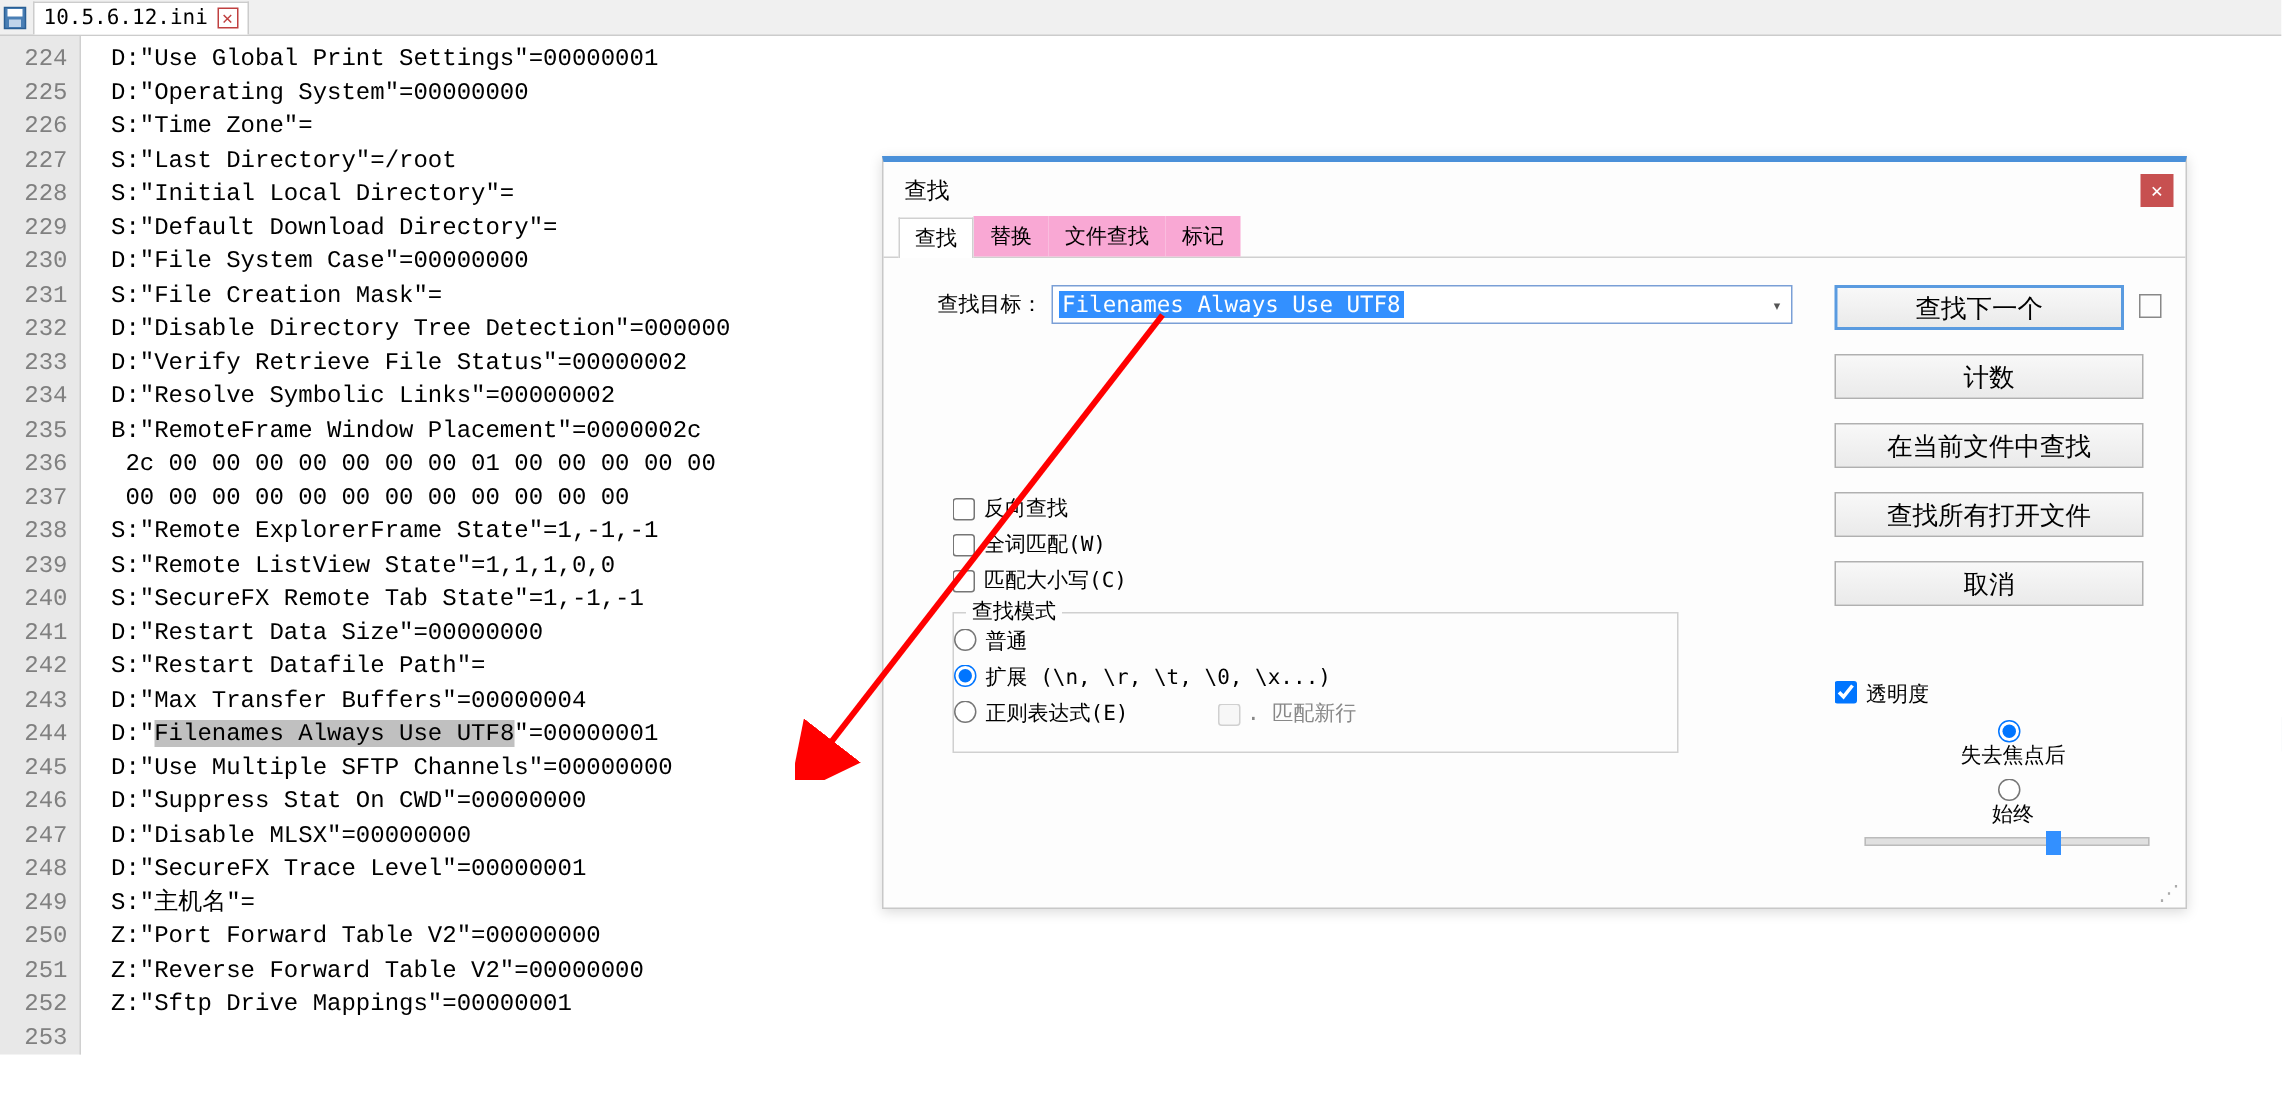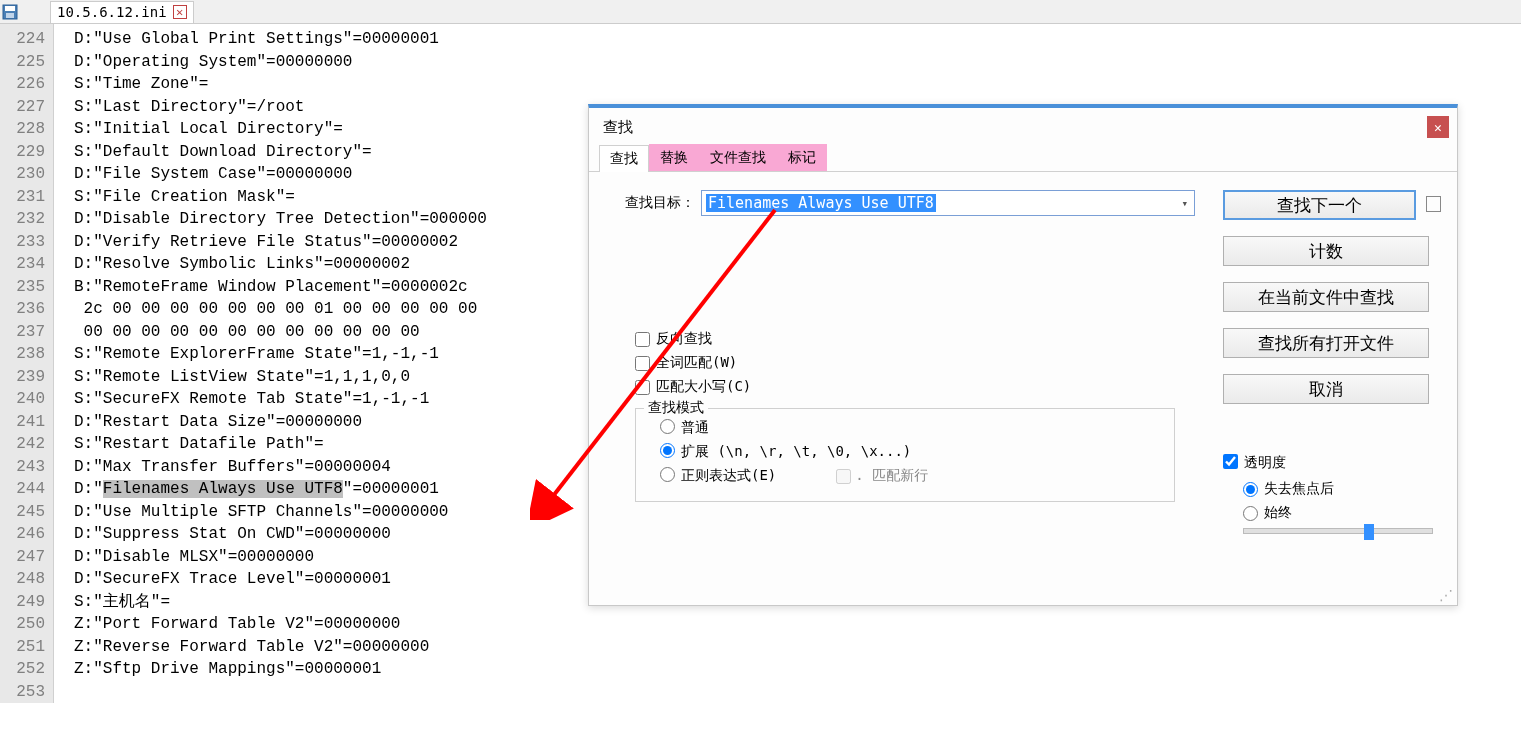--- a/index.html
+++ b/index.html
@@ -12,21 +12,20 @@
   overflow: hidden;
   position: relative;
 }
 .tab-bar {
   height: 24px;
   background: #f0f0f0;
   border-bottom: 1px solid #ccc;
   display: flex;
   align-items: center;
   padding-left: 2px;
-  gap: 28px;
 }
 .save-icon {
   width: 16px; height: 16px;
   margin-right: 4px;
   display: inline-flex;
   align-items: center;
   justify-content: center;
 }
 .file-tab {
   background: #fff;
@@ -174,23 +173,23 @@
 .check-row {
   display: flex;
   align-items: center;
   margin-bottom: 6px;
   font-size: 14px;
 }
 .check-row input { margin-right: 6px; width: 15px; height: 15px; }
 .group {
   border: 1px solid #d0d0d0;
   margin: 12px 10px 0 30px;
-  padding: 10px 12px 10px 24px;
-  position: relative;
-  width: 540px;
+  padding: 10px 12px 10px 0;
+  position: relative;
+  width: 484px;
 }
 .group-title {
   position: absolute;
   top: -10px;
   left: 8px;
   background: #fdfdfd;
   padding: 0 4px;
   font-size: 14px;
 }
 .radio-row {
@@ -226,21 +225,21 @@
   border: 1px solid #888;
   margin-left: 10px;
   margin-top: 6px;
   display: inline-block;
 }
 .transparency {
   margin-top: 50px;
 }
 .trans-check { display: flex; font-size: 14px; margin-bottom: 8px; }
 .trans-check input { margin-right: 6px; width:15px; height:15px;}
-.trans-radio { display: flex; align-items: center; font-size: 14px; margin-bottom: 6px; margin-left: 20px;}
+.trans-radio { display: flex; align-items: center; font-size: 14px; margin-bottom: 6px; margin-left: 20px; flex-direction: column;}
 .trans-radio input { margin-right: 6px; width:15px; height:15px;}
 .slider {
   width: 190px;
   height: 6px;
   background: #e0e0e0;
   border: 1px solid #bbb;
   margin-left: 20px;
   margin-top: 6px;
   position: relative;
 }

